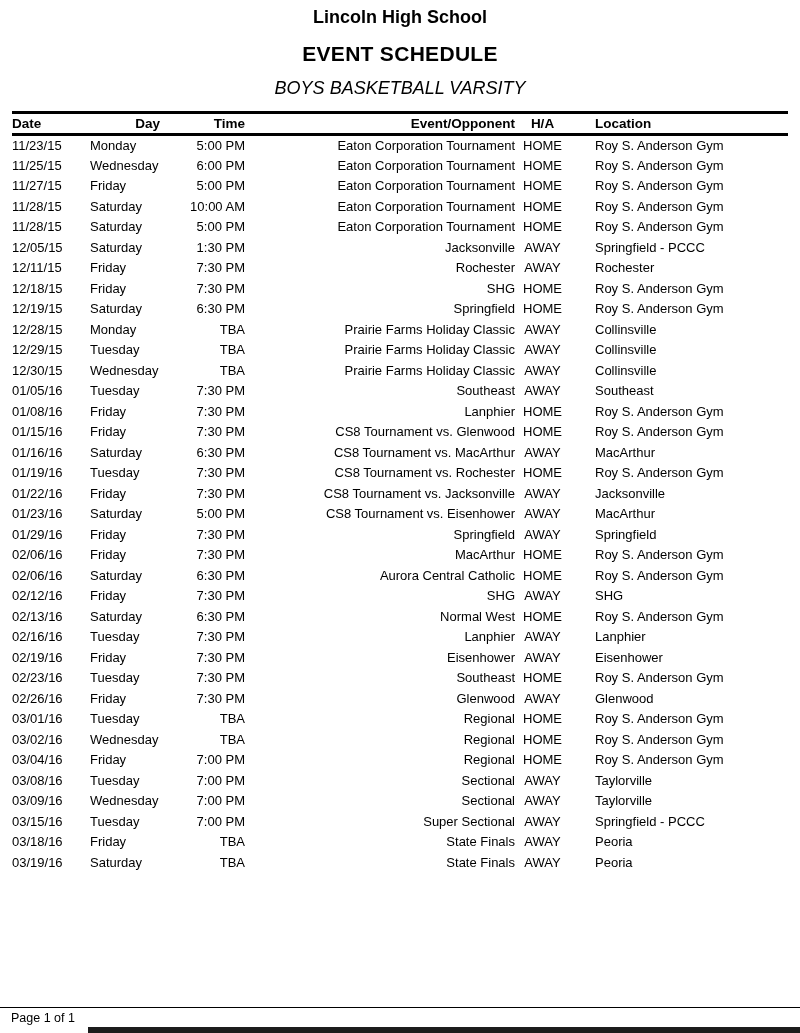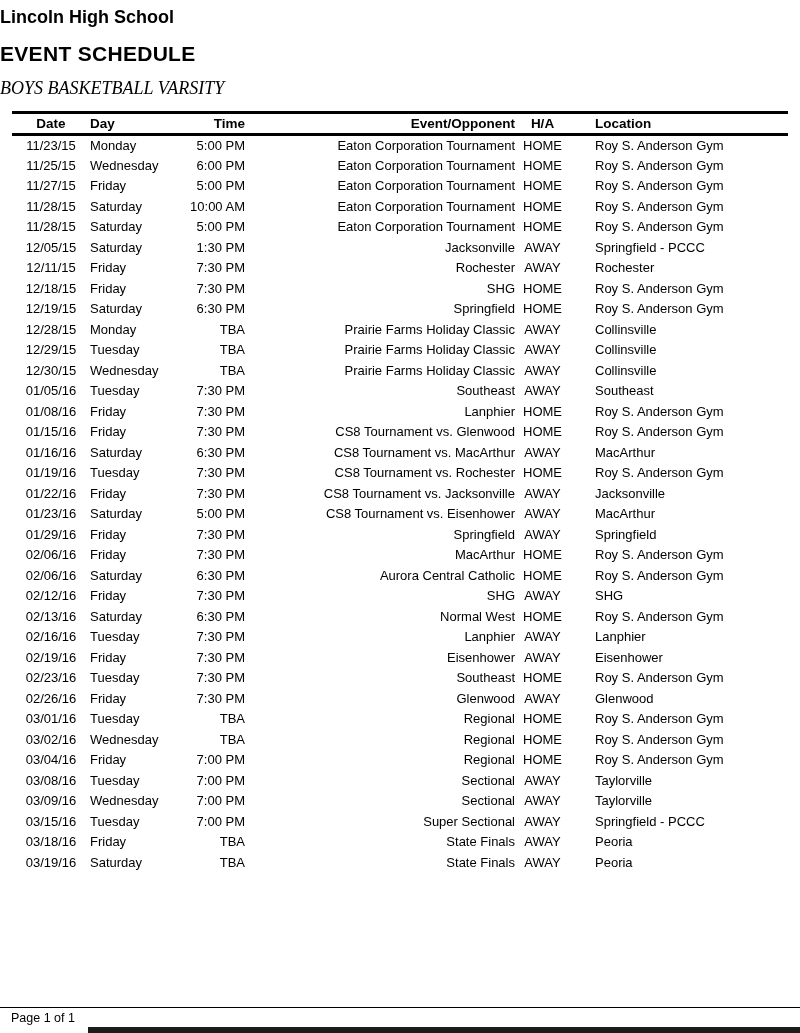--- a/index.html
+++ b/index.html
@@ -10,36 +10,35 @@
     font-family: "Liberation Sans", sans-serif;
     color: #000;
   }
   .page {
     position: relative;
     width: 800px;
     height: 1033px;
     overflow: hidden;
     background: #fff;
   }
-  .titles { text-align: left; padding-top: 7px; }
+  .titles { text-align: center; padding-top: 7px; }
   .school-name {
     font-size: 18px;
     font-weight: bold;
   }
   .event-title {
     font-size: 21px;
     font-weight: bold;
     margin-top: 14px;
     letter-spacing: 0.3px;
   }
   .team-subtitle {
     font-size: 18px;
     font-style: italic;
     margin-top: 12px;
-    font-family: Liberation Serif, serif;
   }
   .table-wrap { margin: 12px 12px 0 12px; }
   table {
     width: 100%;
     border-collapse: collapse;
     table-layout: fixed;
   }
   thead tr {
     border-top: 3px solid #000;
     border-bottom: 3px solid #000;
@@ -50,22 +49,22 @@
     height: 22px;
     white-space: nowrap;
     overflow: hidden;
   }
   td {
     font-size: 13px;
     height: 20.5px;
     white-space: nowrap;
     overflow: hidden;
   }
-  .c-date   { text-align: center; }
-  th.c-day  { text-align: left; }
+  .c-date   { text-align: left; }
+  th.c-day  { text-align: right; }
   td.c-day  { text-align: left; }
   .c-time   { text-align: right; }
   .c-event  { text-align: right; padding-left: 13px; }
   .c-ha     { text-align: center; }
   .c-loc    { text-align: left; padding-left: 25px; }
   .footer-line {
     position: absolute;
     left: 0; right: 0;
     top: 1007px;
     border-top: 1px solid #000;

